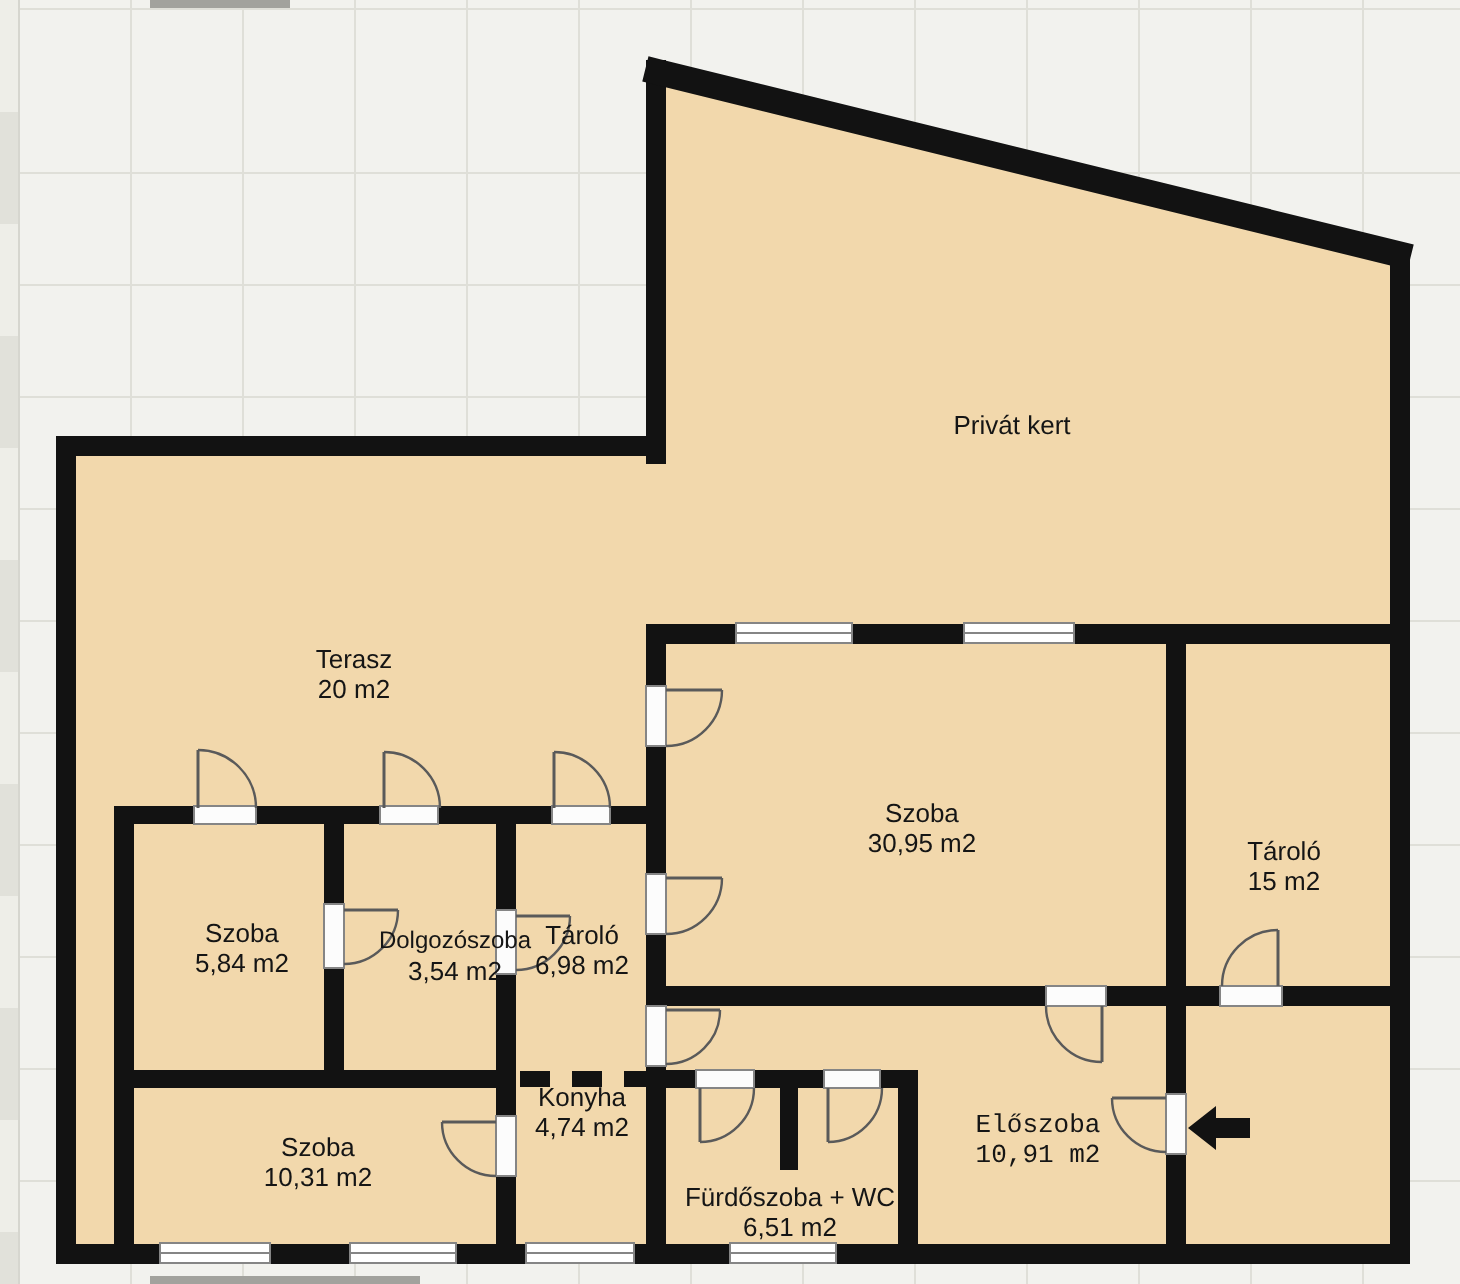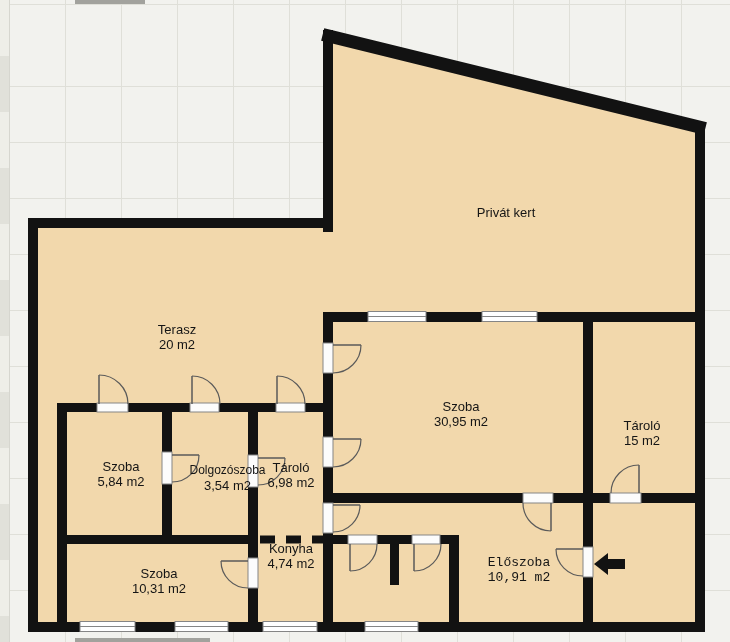--- a/index.html
+++ b/index.html
@@ -227,20 +227,24 @@
   <div class="label" style="left:159px;top:566px;">
     <div>Szoba</div>
     <div>10,31 m2</div>
   </div>
 
   <div class="label" style="left:291px;top:541px;">
     <div>Konyha</div>
     <div>4,74 m2</div>
   </div>
 
+  <div class="label" style="left:395px;top:591px;">
+    <div>Fürdőszoba + WC</div>
+    <div>6,51 m2</div>
+  </div>
 
   <div class="label" style="left:519px;top:555px;font-family:Liberation Mono, monospace;">
     <div>Előszoba</div>
     <div>10,91 m2</div>
   </div>
 
 
 </div>
 
 </body></html>

